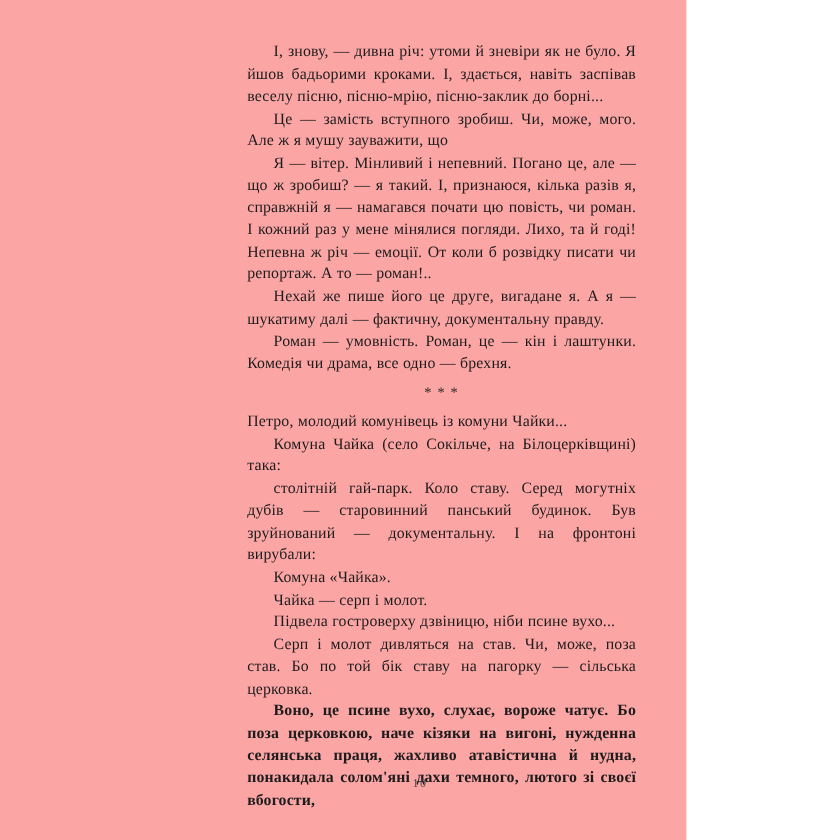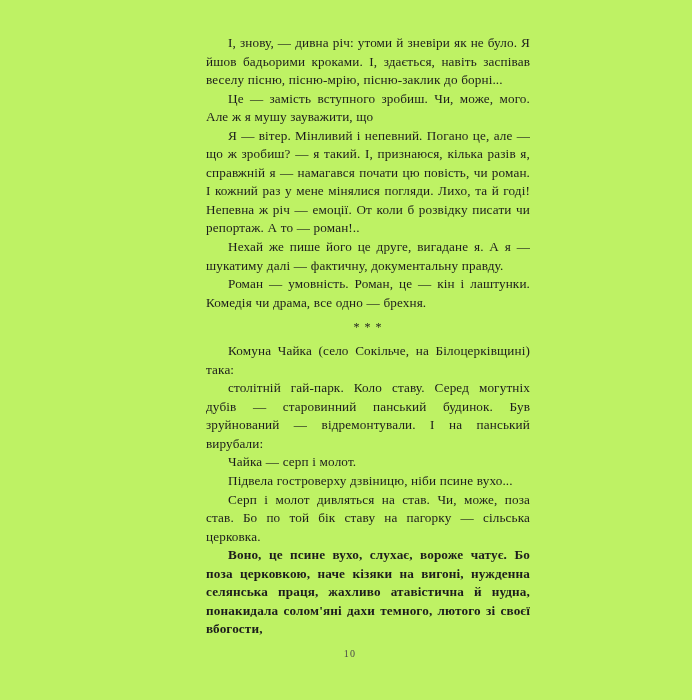--- a/index.html
+++ b/index.html
@@ -10,23 +10,23 @@
     width: 700px;
     height: 700px;
     background: #ffffff;
     font-family: "Liberation Serif", "DejaVu Serif", serif;
     color: #1c1c1c;
     overflow: hidden;
   }
 
   .page {
     position: relative;
-    width: 692px;
+    width: 572px;
     height: 700px;
-    background: #bef264;
+    background: #fca5a5;
     box-sizing: border-box;
   }
 
   .text-block {
     position: absolute;
     left: 206px;
     top: 34px;
     width: 324px;
   }
 
@@ -81,22 +81,24 @@
   <div class="text-block">
 
     <p class="para">І, знову, — дивна річ: утоми й зневіри як не було. Я йшов бадьорими кроками. І, здається, навіть заспівав веселу пісню, пісню-мрію, пісню-заклик до борні...</p>
     <p class="para">Це — замість вступного зробиш. Чи, може, мого. Але ж я мушу зауважити, що</p>
     <p class="para">Я — вітер. Мінливий і непевний. Погано це, але — що ж зробиш? — я такий. І, признаюся, кілька разів я, справжній я — намагався почати цю повість, чи роман. І кожний раз у мене мінялися погляди. Лихо, та й годі! Непевна ж річ — емоції. От коли б розвідку писати чи репортаж. А то — роман!..</p>
     <p class="para">Нехай же пише його це друге, вигадане я. А я — шукатиму далі — фактичну, документальну правду.</p>
     <p class="para">Роман — умовність. Роман, це — кін і лаштунки. Комедія чи драма, все одно — брехня.</p>
 
     <div class="divider">* * *</div>
 
+    <p class="para no-indent">Петро, молодий комунівець із комуни Чайки...</p>
     <p class="para">Комуна Чайка (село Сокільче, на Білоцерківщині) така:</p>
-    <p class="para">столітній гай-парк. Коло ставу. Серед могутніх дубів — старовинний панський будинок. Був зруйнований — відремонтували. І на панський вирубали:</p>
+    <p class="para">столітній гай-парк. Коло ставу. Серед могутніх дубів — старовинний панський будинок. Був зруйнований — документальну. І на фронтоні вирубали:</p>
+    <p class="para">Комуна «Чайка».</p>
     <p class="para">Чайка — серп і молот.</p>
     <p class="para">Підвела гостроверху дзвіницю, ніби псине вухо...</p>
     <p class="para">Серп і молот дивляться на став. Чи, може, поза став. Бо по той бік ставу на пагорку — сільська церковка.</p>
     <p class="para">Воно, це псине вухо, слухає, вороже чатує. Бо поза церковкою, наче кізяки на вигоні, нужденна селянська праця, жахливо атавістична й нудна, понакидала солом'яні дахи темного, лютого зі своєї вбогости,</p>
 
   </div>
 
   <div class="folio">10</div>
 
 </div>

